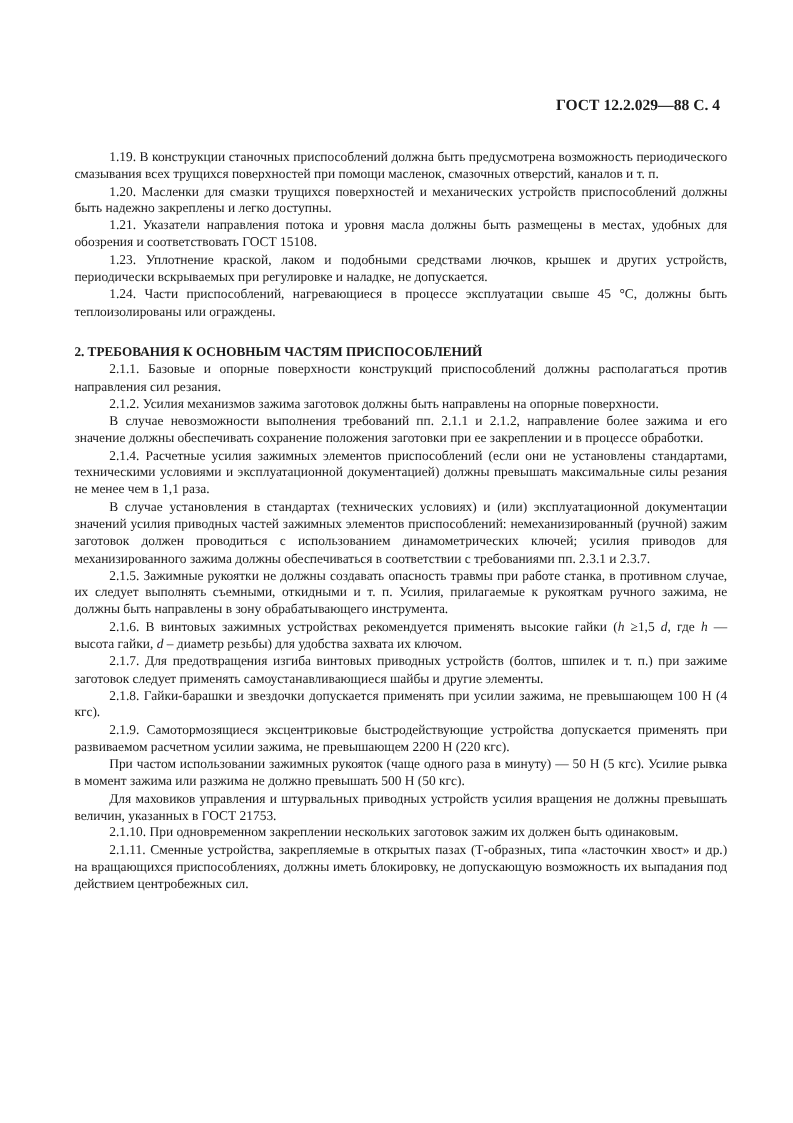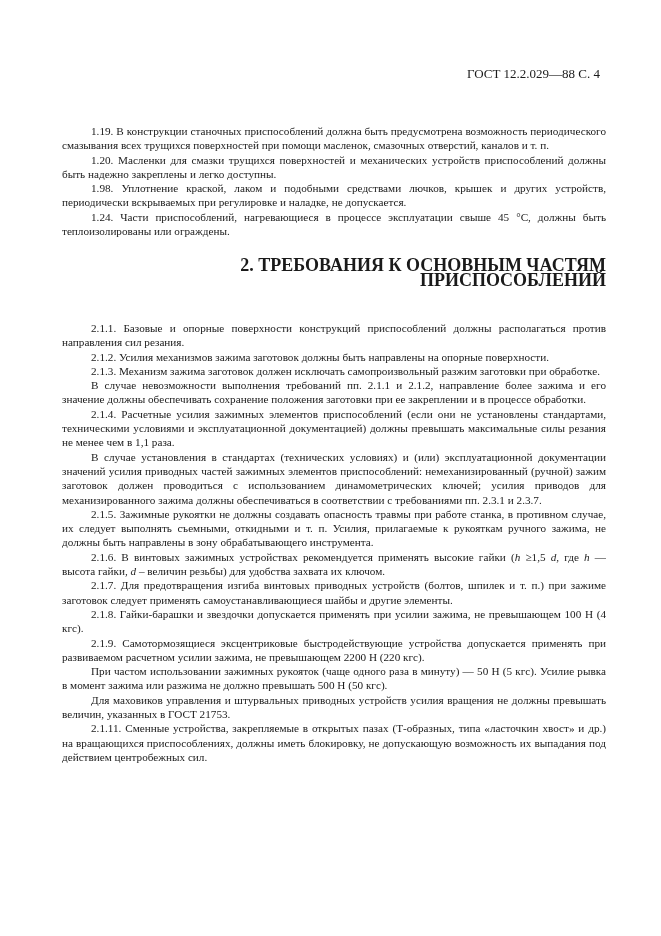--- a/index.html
+++ b/index.html
@@ -1,57 +1,58 @@
 <!DOCTYPE html>
 <html><head>
 <meta charset="utf-8">
 <style>
   html, body { margin: 0; padding: 0; background: #ffffff; }
   body {
     width: 661px; height: 936px; position: relative; overflow: hidden;
     font-family: "Liberation Serif", serif; color: #1a1a1a;
   }
   .header {
-    position: absolute; top: 66px; right: 61px;
-    font-weight: normal; font-size: 13px; letter-spacing: 0;
+    position: absolute; top: 80px; right: 61px;
+    font-weight: bold; font-size: 13px; letter-spacing: 0;
   }
   .content {
     position: absolute; top: 124px; left: 62px; width: 544px;
     font-size: 11.2px; line-height: 14.3px; text-align: justify;
   }
   .p { text-indent: 29px; margin: 0; }
   .section-title {
-    text-align: right; font-weight: bold; font-size: 18px;
-    margin: 20px 0 34px 0; text-indent: 0;
+    text-align: left; font-weight: bold; font-size: 11px;
+    margin: 20px 0 0 0; text-indent: 0;
   }
   .subsection-title { font-weight: bold; text-indent: 29px; margin: 0; }
   i { font-style: italic; }
 </style>
 </head>
 <body>
 
 <div class="header">ГОСТ 12.2.029—88 С. 4</div>
 
 <div class="content">
   <p class="p">1.19. В конструкции станочных приспособлений должна быть предусмотрена возможность периодического смазывания всех трущихся поверхностей при помощи масленок, смазочных отверстий, каналов и т. п.</p>
   <p class="p">1.20. Масленки для смазки трущихся поверхностей и механических устройств приспособлений должны быть надежно закреплены и легко доступны.</p>
-  <p class="p">1.98. Уплотнение краской, лаком и подобными средствами лючков, крышек и других устройств, периодически вскрываемых при регулировке и наладке, не допускается.</p>
+  <p class="p">1.21. Указатели направления потока и уровня масла должны быть размещены в местах, удобных для обозрения и соответствовать ГОСТ 15108.</p>
+  <p class="p">1.23. Уплотнение краской, лаком и подобными средствами лючков, крышек и других устройств, периодически вскрываемых при регулировке и наладке, не допускается.</p>
   <p class="p">1.24. Части приспособлений, нагревающиеся в процессе эксплуатации свыше 45 °С, должны быть теплоизолированы или ограждены.</p>
 
   <div class="section-title">2. ТРЕБОВАНИЯ К ОСНОВНЫМ ЧАСТЯМ ПРИСПОСОБЛЕНИЙ</div>
 
   <p class="p">2.1.1. Базовые и опорные поверхности конструкций приспособлений должны располагаться против направления сил резания.</p>
   <p class="p">2.1.2. Усилия механизмов зажима заготовок должны быть направлены на опорные поверхности.</p>
-  <p class="p">2.1.3. Механизм зажима заготовок должен исключать самопроизвольный разжим заготовки при обработке.</p>
   <p class="p">В случае невозможности выполнения требований пп. 2.1.1 и 2.1.2, направление более зажима и его значение должны обеспечивать сохранение положения заготовки при ее закреплении и в процессе обработки.</p>
   <p class="p">2.1.4. Расчетные усилия зажимных элементов приспособлений (если они не установлены стандартами, техническими условиями и эксплуатационной документацией) должны превышать максимальные силы резания не менее чем в 1,1 раза.</p>
   <p class="p">В случае установления в стандартах (технических условиях) и (или) эксплуатационной документации значений усилия приводных частей зажимных элементов приспособлений: немеханизированный (ручной) зажим заготовок должен проводиться с использованием динамометрических ключей; усилия приводов для механизированного зажима должны обеспечиваться в соответствии с требованиями пп. 2.3.1 и 2.3.7.</p>
   <p class="p">2.1.5. Зажимные рукоятки не должны создавать опасность травмы при работе станка, в противном случае, их следует выполнять съемными, откидными и т. п. Усилия, прилагаемые к рукояткам ручного зажима, не должны быть направлены в зону обрабатывающего инструмента.</p>
 
-  <p class="p"><span>2.1.6. В винтовых зажимных устройствах рекомендуется применять высокие гайки (</span><i>h</i><span> ≥1,5 </span><i>d</i><span>, где </span><i>h</i><span> — высота гайки, </span><i>d</i><span> – величин резьбы) для удобства захвата их ключом.</span></p>
+  <p class="p"><span>2.1.6. В винтовых зажимных устройствах рекомендуется применять высокие гайки (</span><i>h</i><span> ≥1,5 </span><i>d</i><span>, где </span><i>h</i><span> — высота гайки, </span><i>d</i><span> – диаметр резьбы) для удобства захвата их ключом.</span></p>
 
   <p class="p">2.1.7. Для предотвращения изгиба винтовых приводных устройств (болтов, шпилек и т. п.) при зажиме заготовок следует применять самоустанавливающиеся шайбы и другие элементы.</p>
   <p class="p">2.1.8. Гайки-барашки и звездочки допускается применять при усилии зажима, не превышающем 100 Н (4 кгс).</p>
   <p class="p">2.1.9. Самотормозящиеся эксцентриковые быстродействующие устройства допускается применять при развиваемом расчетном усилии зажима, не превышающем 2200 Н (220 кгс).</p>
   <p class="p">При частом использовании зажимных рукояток (чаще одного раза в минуту) — 50 Н (5 кгс). Усилие рывка в момент зажима или разжима не должно превышать 500 Н (50 кгс).</p>
   <p class="p">Для маховиков управления и штурвальных приводных  устройств усилия вращения не должны превышать величин, указанных в ГОСТ 21753.</p>
+  <p class="p">2.1.10. При одновременном закреплении нескольких заготовок зажим их должен быть одинаковым.</p>
   <p class="p">2.1.11. Сменные устройства, закрепляемые в открытых пазах (Т-образных, типа «ласточкин хвост» и др.) на вращающихся приспособлениях, должны иметь блокировку, не допускающую возможность их выпадания под действием центробежных сил.</p>
 </div>
 
 </body></html>

